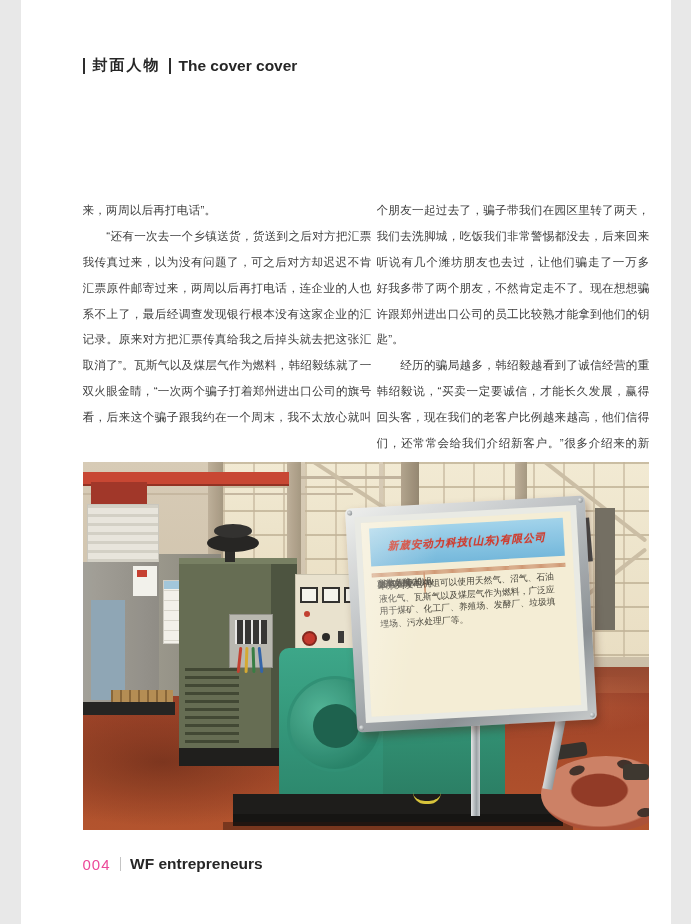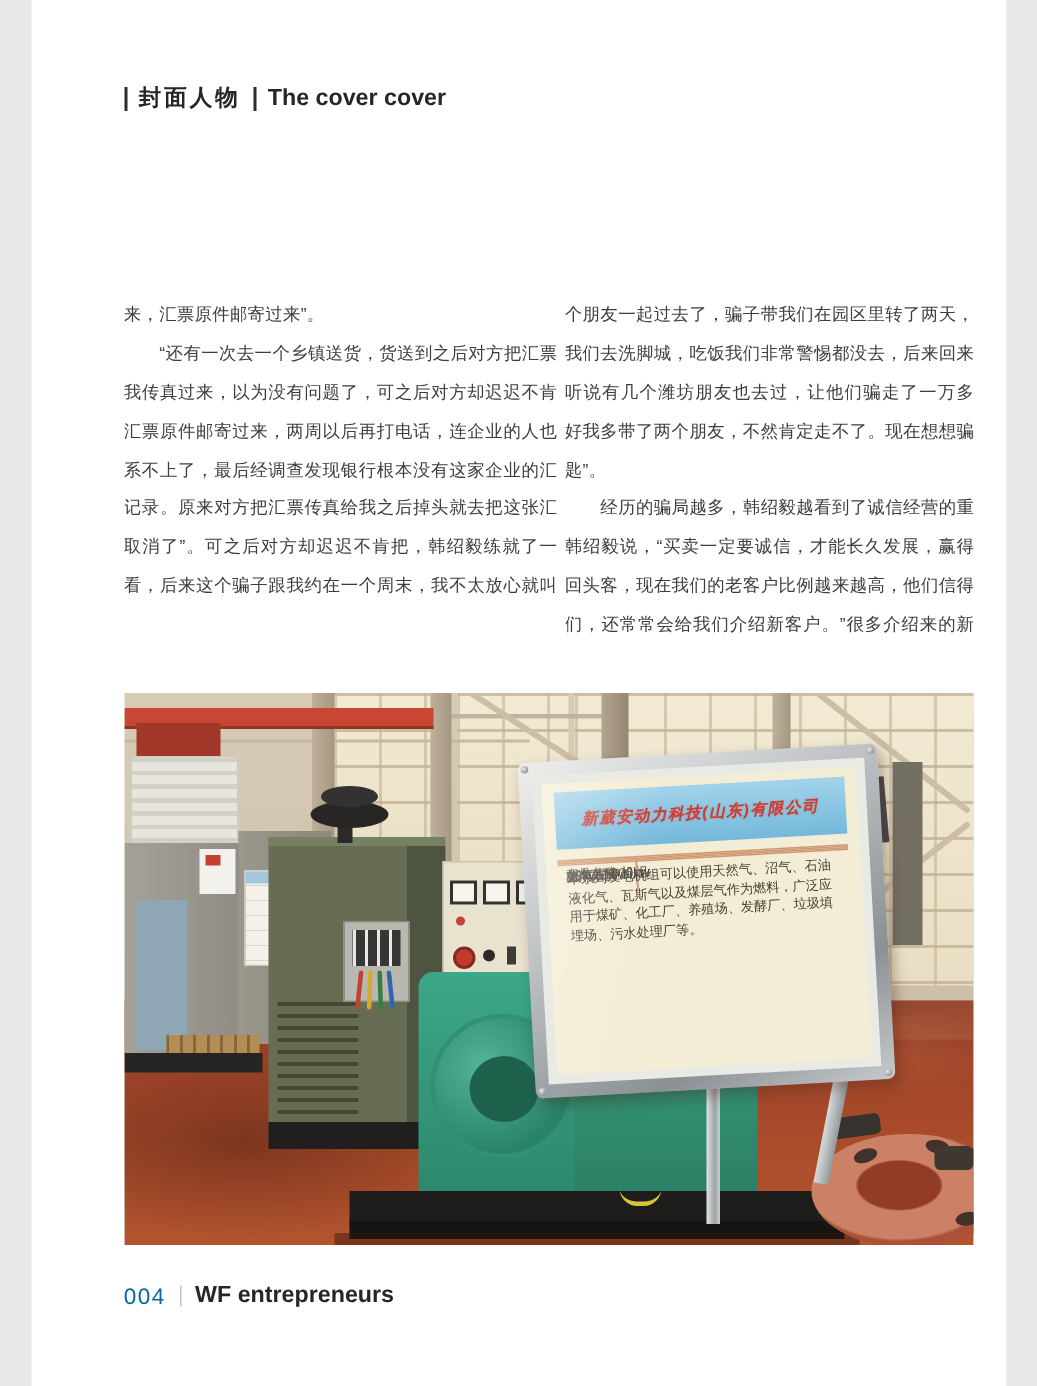--- a/index.html
+++ b/index.html
@@ -145,51 +145,53 @@
   .fhole { width:16px; height:9px; border-radius:50%; background:#3a2a24; }
   .fh1 { left:28px; top:10px; transform:rotate(-18deg); }
   .fh2 { left:76px; top:4px;  transform:rotate(10deg); }
   .fh3 { left:96px; top:52px; transform:rotate(-8deg); }
   .dark-obj1 { left:468px; top:282px; width:36px; height:14px; background:#2d2a26; border-radius:4px; transform:rotate(-8deg); z-index:6; }
   .dark-obj2 { left:540px; top:302px; width:26px; height:16px; background:#35302a; border-radius:4px; z-index:6; }
   .photo-tint { left:0; top:0; width:566px; height:368px; z-index:12; pointer-events:none;
     background:rgba(235,210,175,.05); }
   
   .footer { position:absolute; left:62px; top:855px; display:flex; align-items:center; gap:9px; }
-  .f-num { font-size:15px; color:#0369a1; letter-spacing:1px; }
+  .f-num { font-size:15px; color:#ec4899; letter-spacing:1px; }
   .vbar-light { display:inline-block; width:1.5px; height:14px; background:#c4c4c4; }
   .f-label { font-size:15.5px; font-weight:bold; color:#262626; }
 </style>
 </head>
 <body>
 
 <div class="page">
 
   <div class="header">
     <span class="vbar"></span>
     <span class="h-zh">封面人物</span>
     <span class="vbar"></span>
     <span class="h-en">The cover cover</span>
   </div>
 
   <div class="col col-left">
-      <div class="tline">来，汇票原件邮寄过来”。</div>
+      <div class="tline">来，两周以后再打电话”。</div>
       <div class="tline j">　　“还有一次去一个乡镇送货，货送到之后对方把汇票给</div>
       <div class="tline j">我传真过来，以为没有问题了，可之后对方却迟迟不肯把</div>
       <div class="tline j">汇票原件邮寄过来，两周以后再打电话，连企业的人也联</div>
       <div class="tline j">系不上了，最后经调查发现银行根本没有这家企业的汇款</div>
       <div class="tline j">记录。原来对方把汇票传真给我之后掉头就去把这张汇票</div>
-      <div class="tline j">取消了”。可之后对方却迟迟不肯把，韩绍毅练就了一</div>
+      <div class="tline j">取消了”。瓦斯气以及煤层气作为燃料，韩绍毅练就了一</div>
+      <div class="tline j">双火眼金睛，“一次两个骗子打着郑州进出口公司的旗号</div>
       <div class="tline j">看，后来这个骗子跟我约在一个周末，我不太放心就叫两</div>
     </div>
   <div class="col col-right">
       <div class="tline j">个朋友一起过去了，骗子带我们在园区里转了两天，要带</div>
       <div class="tline j">我们去洗脚城，吃饭我们非常警惕都没去，后来回来之后</div>
       <div class="tline j">听说有几个潍坊朋友也去过，让他们骗走了一万多元，还</div>
       <div class="tline j">好我多带了两个朋友，不然肯定走不了。现在想想骗子或</div>
+      <div class="tline j">许跟郑州进出口公司的员工比较熟才能拿到他们的钥</div>
       <div class="tline">匙”。</div>
       <div class="tline j">　　经历的骗局越多，韩绍毅越看到了诚信经营的重要。</div>
       <div class="tline j">韩绍毅说，“买卖一定要诚信，才能长久发展，赢得更多</div>
       <div class="tline j">回头客，现在我们的老客户比例越来越高，他们信得过我</div>
       <div class="tline j">们，还常常会给我们介绍新客户。”很多介绍来的新客户</div>
     </div>
 
   <div class="photo">
 
     <div class="win win-right"></div>

